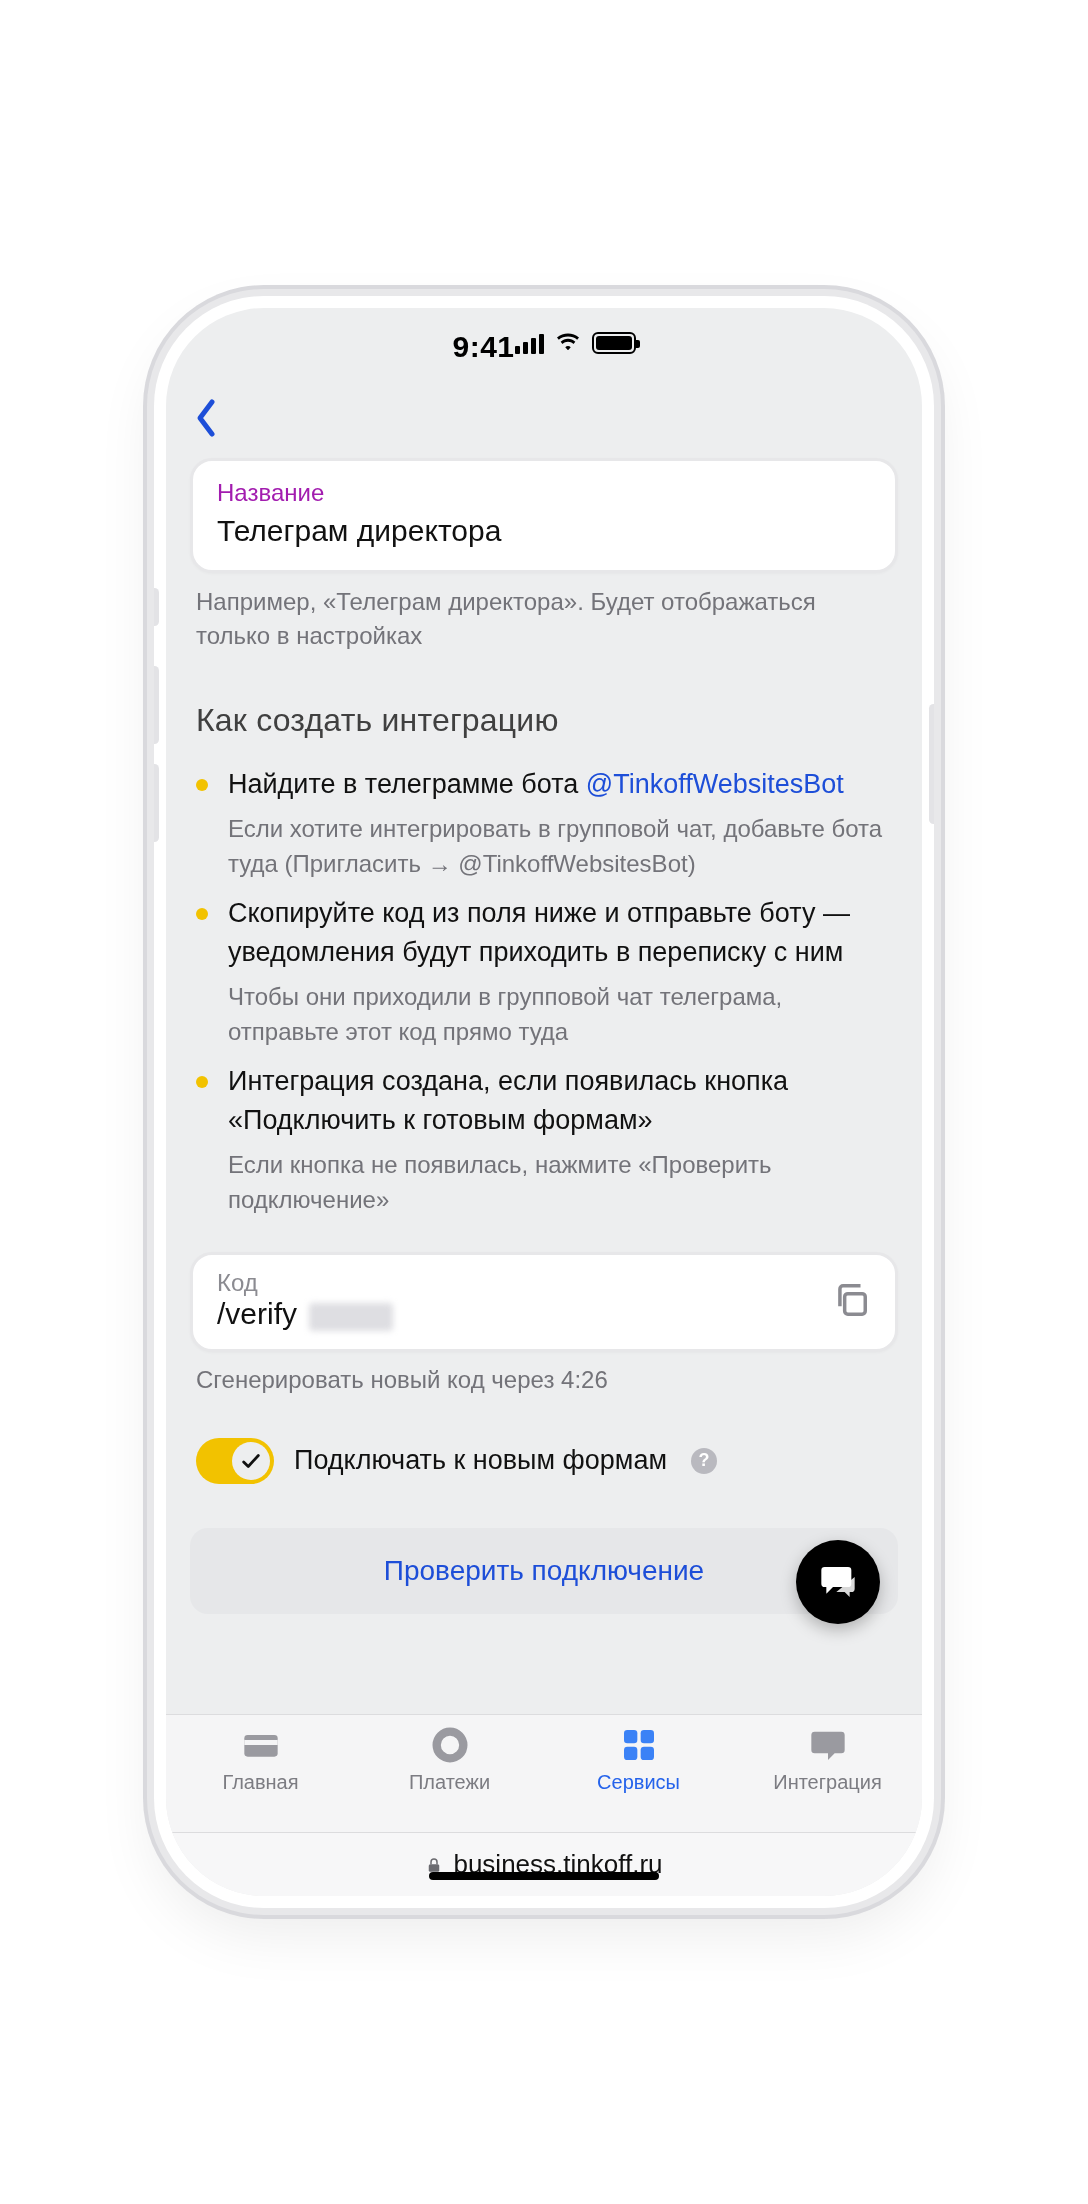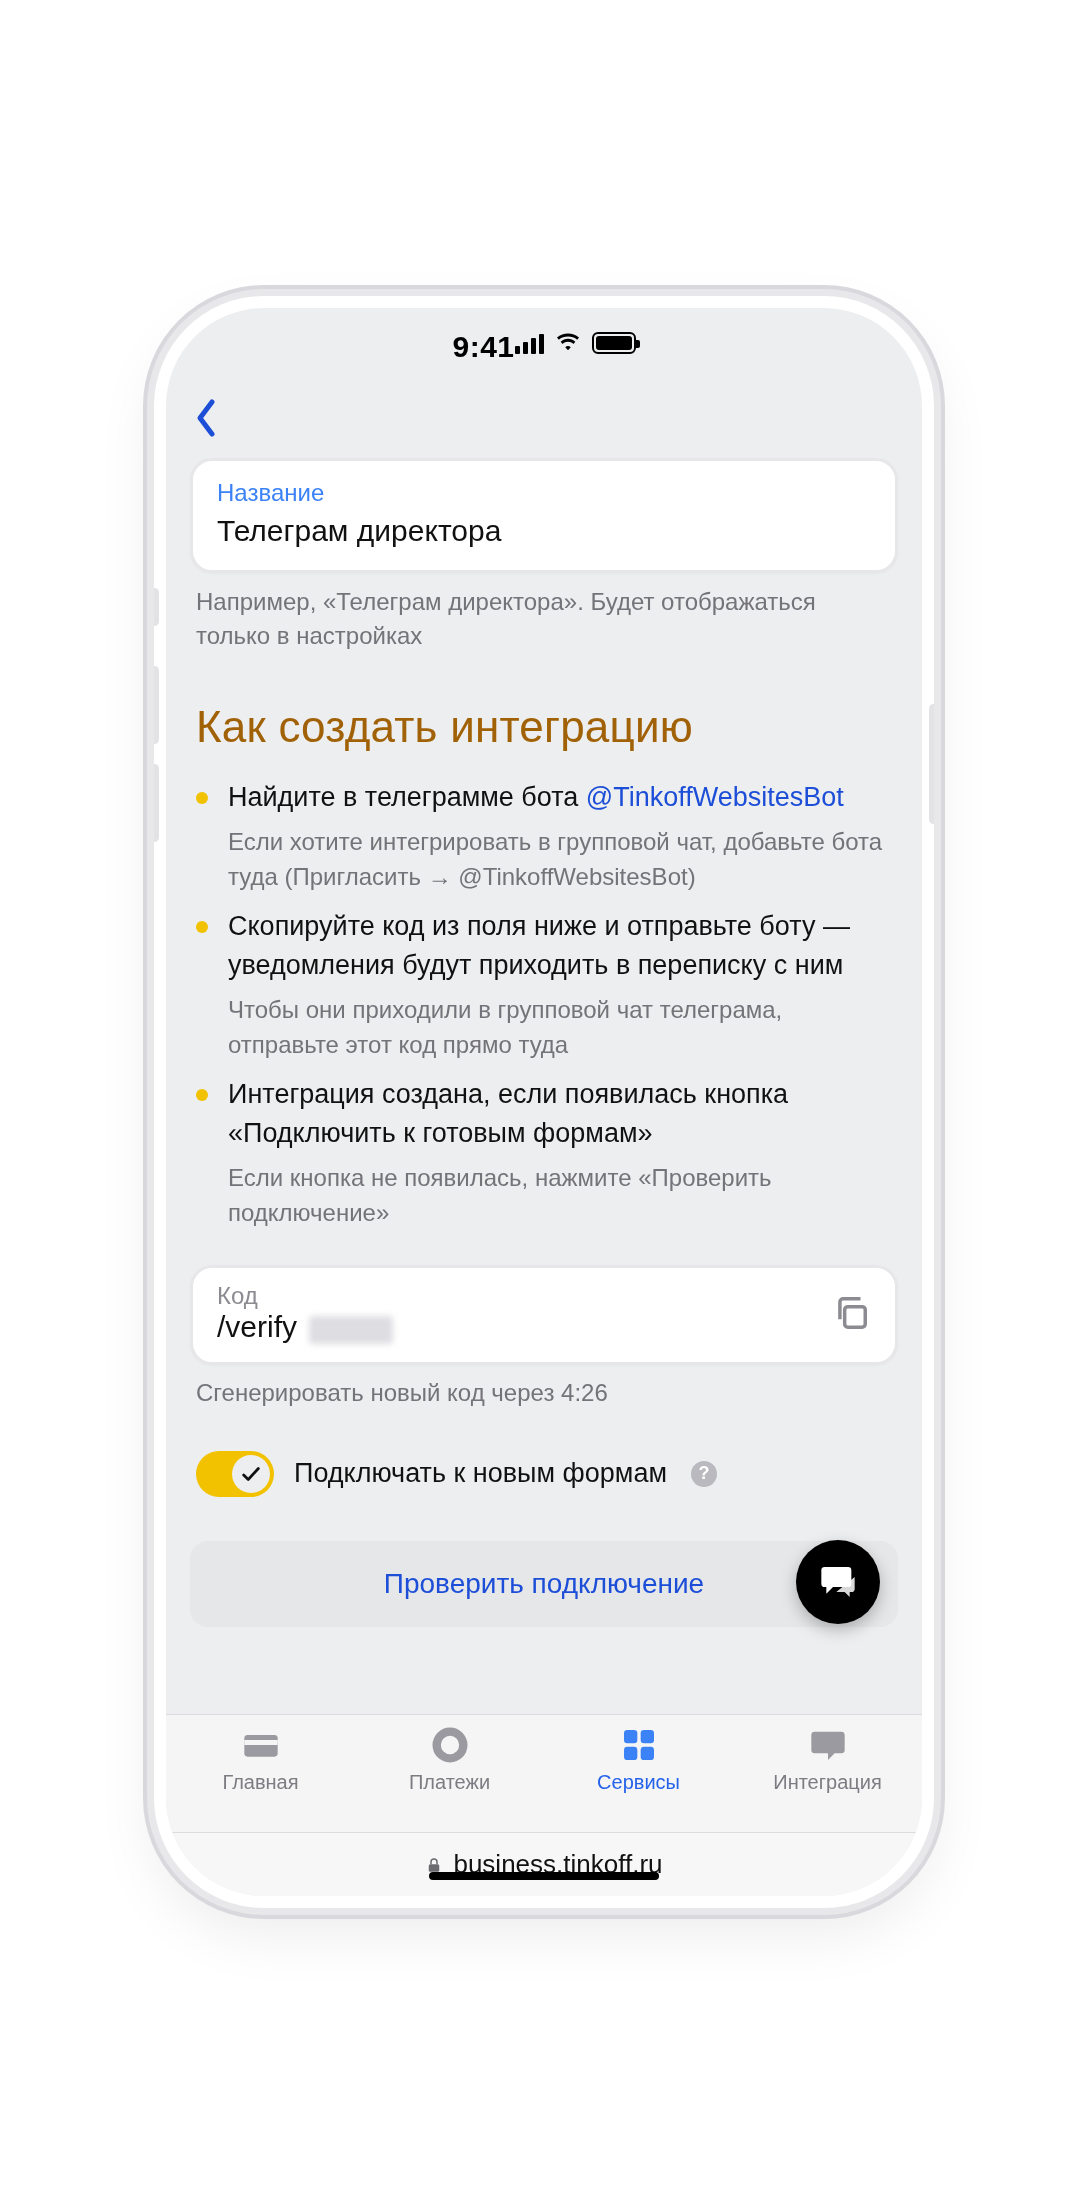--- a/index.html
+++ b/index.html
@@ -49,25 +49,25 @@
 
   
   .content { flex: 1 1 auto; padding: 6px 24px 0 24px; overflow: hidden; }
 
   
   .field-card {
     background: #fff; border-radius: 22px; padding: 14px 24px 18px 24px;
     border: 3px solid #e7e7e9;
     box-shadow: 0 1px 3px rgba(0,0,0,0.03);
   }
-  .field-label { font-size: 24px; color: #3b82f6; line-height: 1.5; }
+  .field-label { font-size: 24px; color: #a21caf; line-height: 1.5; }
   .field-value { font-size: 30px; color: #111; line-height: 1.35; }
   .hint { font-size: 24px; color: #737379; line-height: 1.45; padding: 12px 6px 0 6px; }
 
-  .section-title { font-size: 44px; font-weight: 400; color: #a16207; padding: 48px 6px 20px 6px; letter-spacing: 0.2px; }
+  .section-title { font-size: 32px; font-weight: 400; color: #404040; padding: 48px 6px 20px 6px; letter-spacing: 0.2px; }
 
   .steps { padding: 6px 6px 0 6px; display:flex; flex-direction:column; gap: 12px; }
   .step { display:flex; gap: 20px; align-items:flex-start; }
   .bullet { width: 12px; height: 12px; border-radius: 50%; background: #f2c200; margin-top: 14px; flex: 0 0 12px; }
   .step-body { flex:1; }
   .step-title { font-size: 27px; color: #111; line-height: 1.45; }
   .step-link { color: #1d4ed8; }
   .step-sub { font-size: 24px; color: #737379; line-height: 1.45; margin-top: 8px; }
 
   .code-card {

